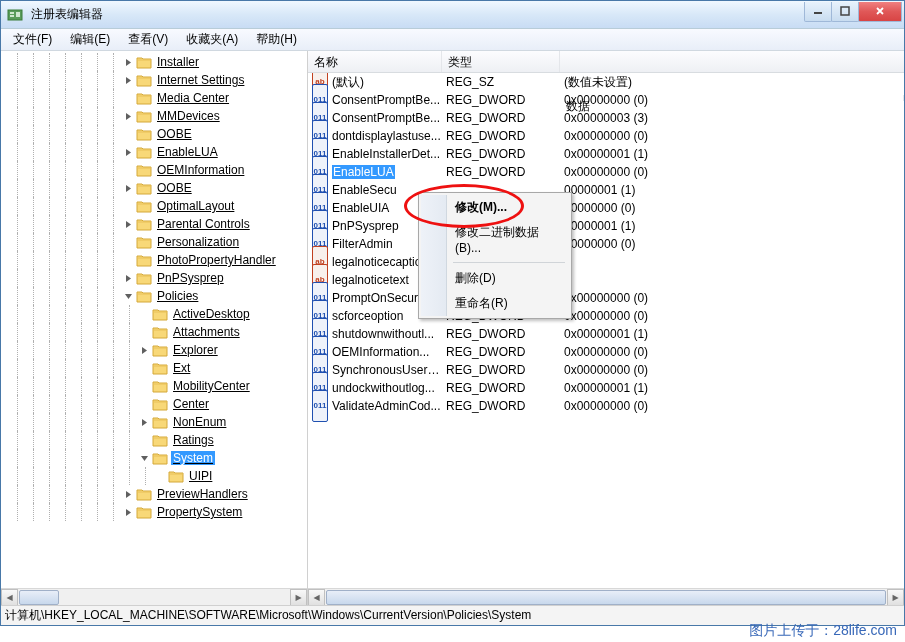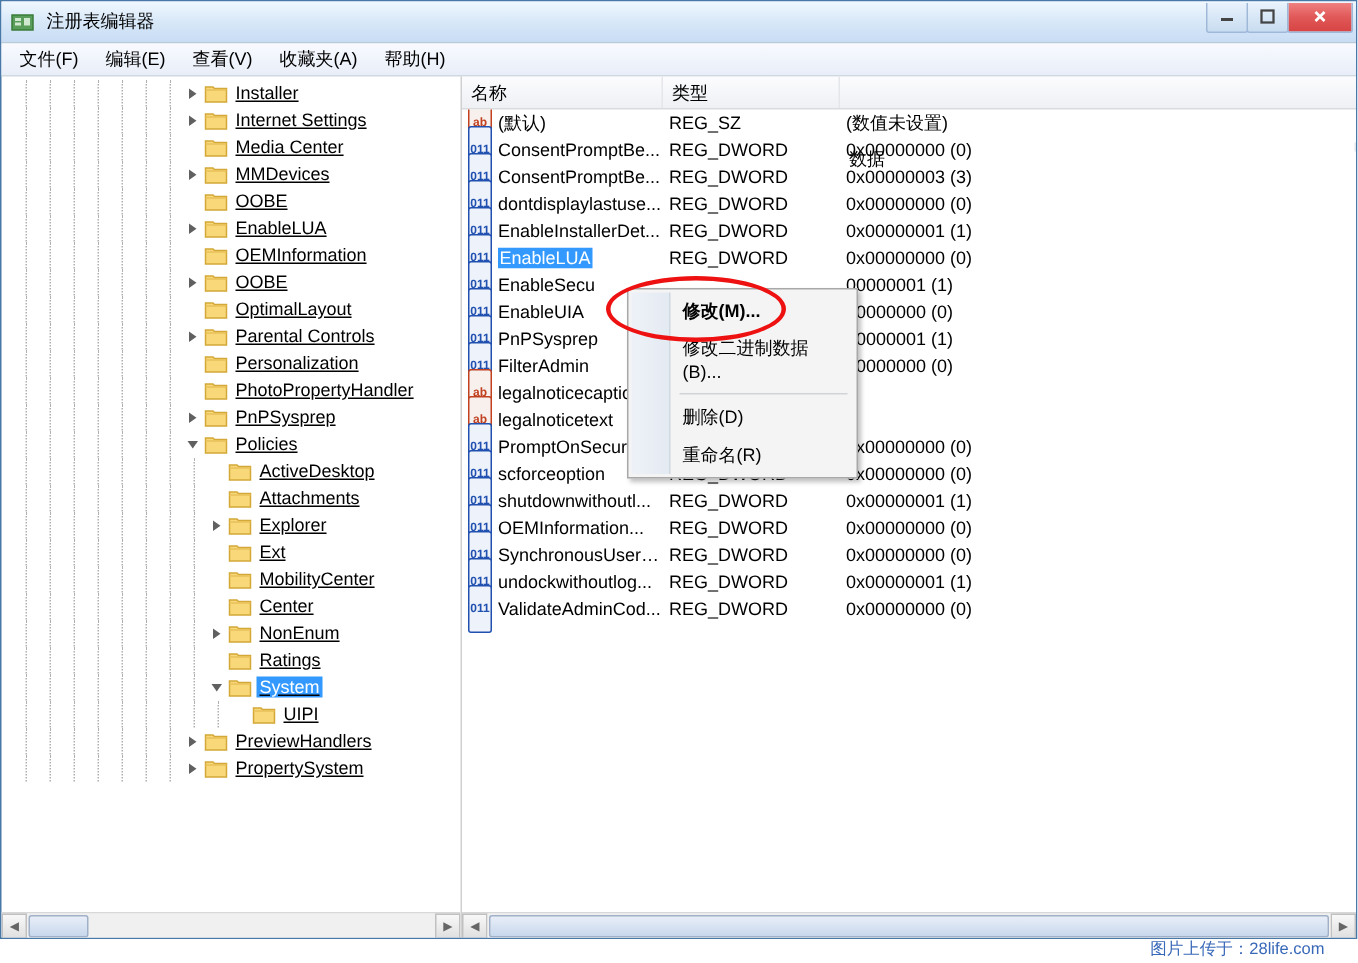--- a/index.html
+++ b/index.html
@@ -43,21 +43,21 @@
 .scrollbar-h { height: 17px; background: #f0f0f0; border-top: 1px solid #d8d8d8; display: flex; align-items:center; }
 .sb-btn { width: 17px; height: 17px; background: linear-gradient(to bottom,#f8f8f8,#e0e0e0); border:1px solid #c0c0c0; display:flex; align-items:center; justify-content:center; font-size:8px; color:#666; }
 .sb-track { flex:1; height:17px; background:#f0f0f0; position:relative; }
 .sb-thumb { position:absolute; height:15px; top:1px; background: linear-gradient(to bottom,#e8eef8,#c8d8ec); border:1px solid #a0b0c8; border-radius:2px; }
 .statusbar { height: 20px; border-top: 1px solid #d0d0d0; display:flex; align-items:center; padding: 0 4px; background:#f4f4f4; }
 .context-menu { position: absolute; left: 418px; top: 192px; width: 154px; background: #f4f4f4; border: 1px solid #a8a8a8; box-shadow: 2px 2px 3px rgba(0,0,0,.25); padding:2px; }
 .context-menu .cm-iconcol { position:absolute; left:2px; top:2px; bottom:2px; width:26px; background:linear-gradient(to right,#eef2f8,#e4eaf2); border-right:1px solid #d0d8e0; }
 .context-menu .cmi { position:relative; padding: 4px 8px 4px 34px; }
 .context-menu .cmi.bold { font-weight: bold; }
 .context-menu .sep { height:1px; margin:3px 4px 3px 32px; background:#d0d4d8; }
-.watermark { position: absolute; right: 22px; bottom: 2px; color: #3868b8; font-size: 11px; margin-left: 16px; }
+.watermark { position: absolute; right: 8px; bottom: 2px; color: #3868b8; font-size: 14px; margin-left: 16px; }
 .red-ellipse { position:absolute; left:404px; top:184px; width:120px; height:44px; border:3px solid #e11; border-radius: 50% / 50%; pointer-events:none; }
 </style>
 </head>
 <body>
 
 <div class="window">
 
   <div class="titlebar">
     <span class="app-icon">
       <svg width="16" height="16">
@@ -792,20 +792,23 @@
         <div class="sb-btn">◀</div>
         <div class="sb-track">
             <div class="sb-thumb" style="left:1px; right:1px; width:auto;"></div>
           </div>
         <div class="sb-btn">▶</div>
       </div>
     </div>
 
   </div>
 
+  <div class="statusbar">
+    <span>计算机\HKEY_LOCAL_MACHINE\SOFTWARE\Microsoft\Windows\CurrentVersion\Policies\System</span>
+  </div>
 
 </div>
 
 <div class="context-menu">
   <div class="cm-iconcol"></div>
   <div class="cmi bold">修改(M)...</div>
   <div class="cmi">修改二进制数据(B)...</div>
   <div class="sep"></div>
   <div class="cmi">删除(D)</div>
   <div class="cmi">重命名(R)</div>

